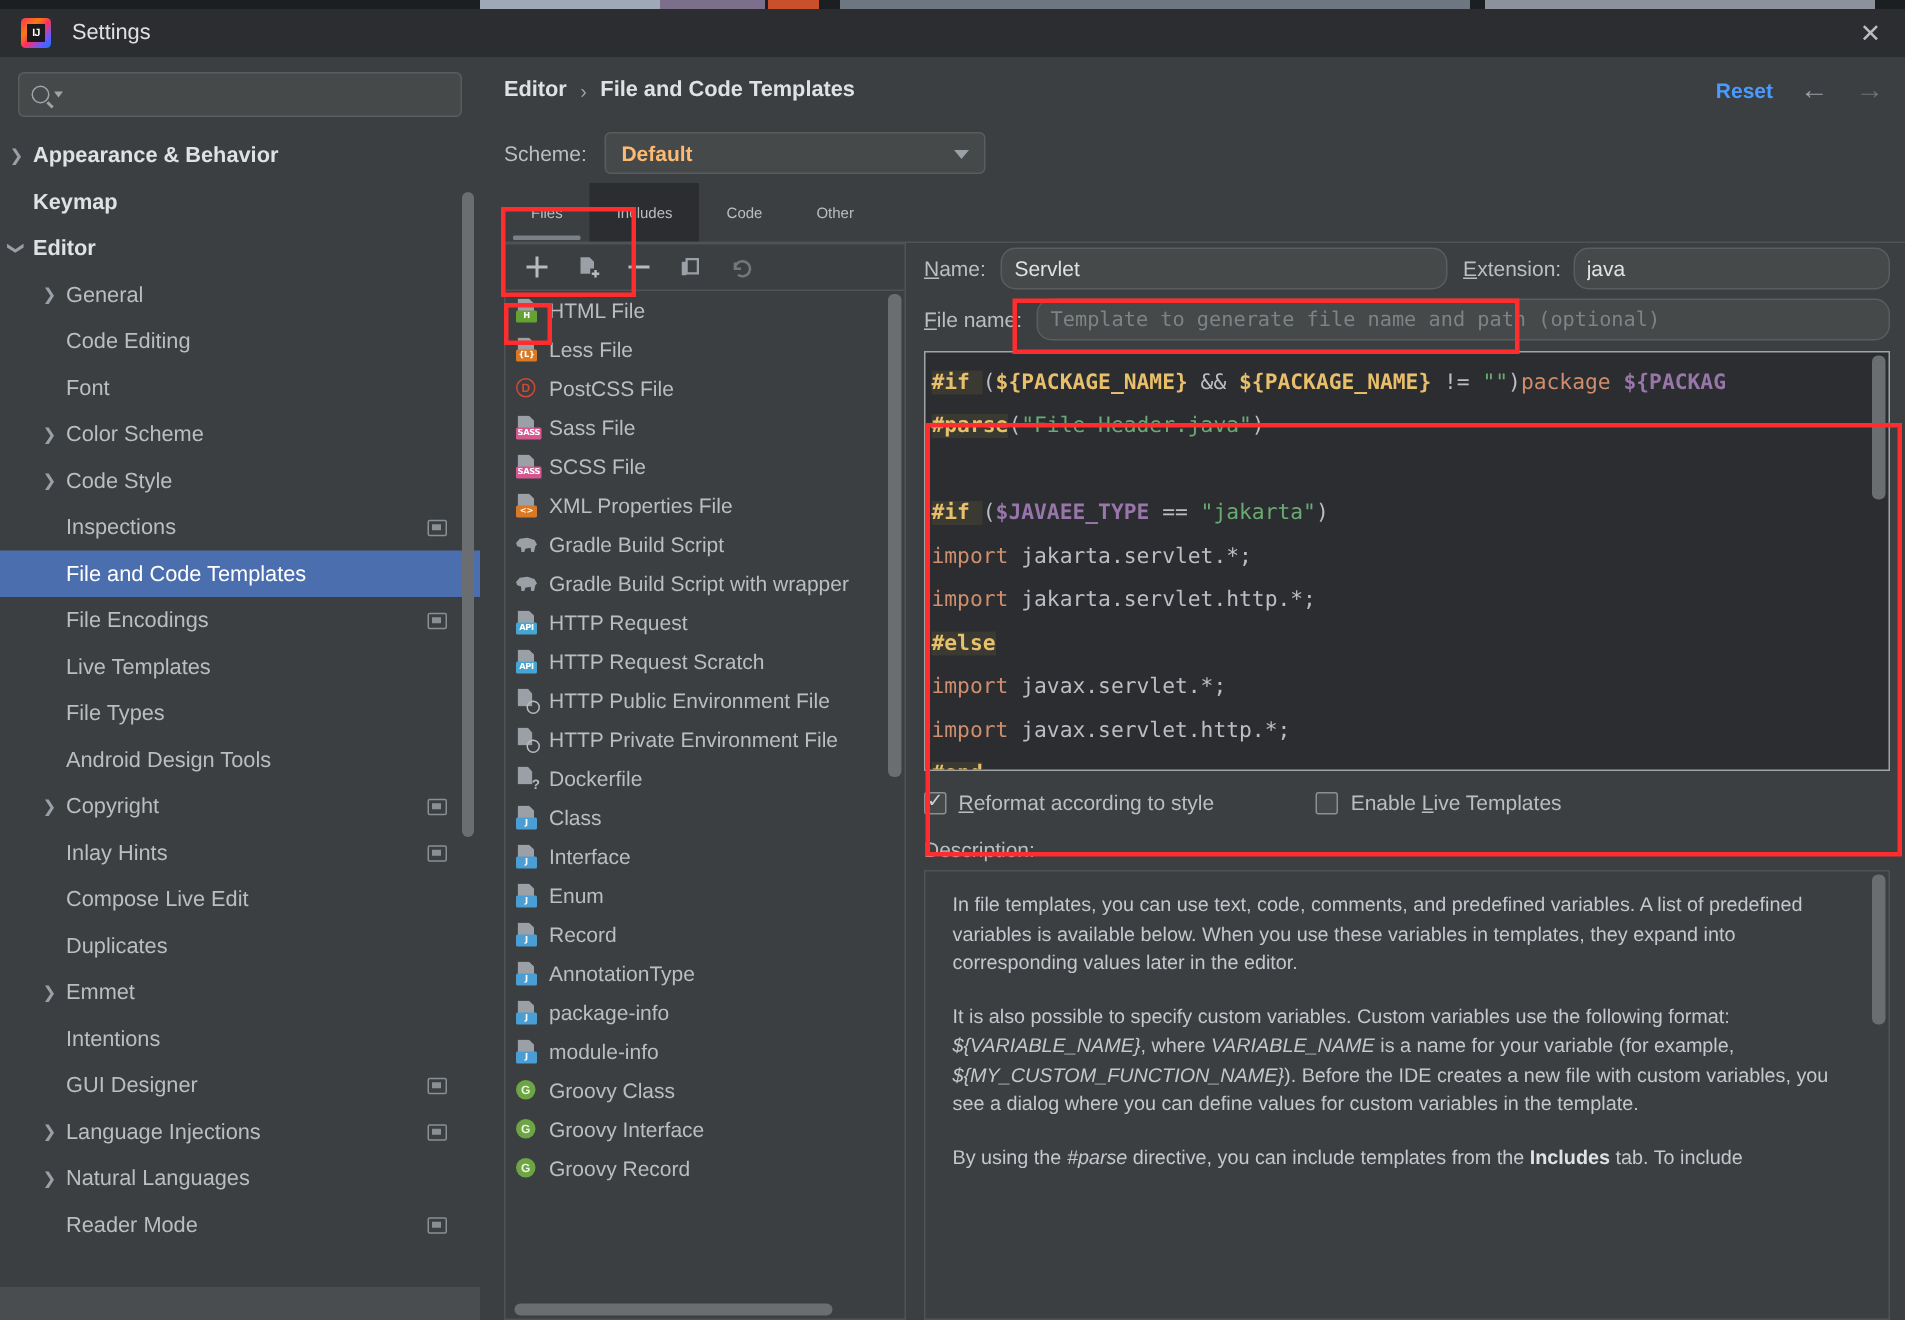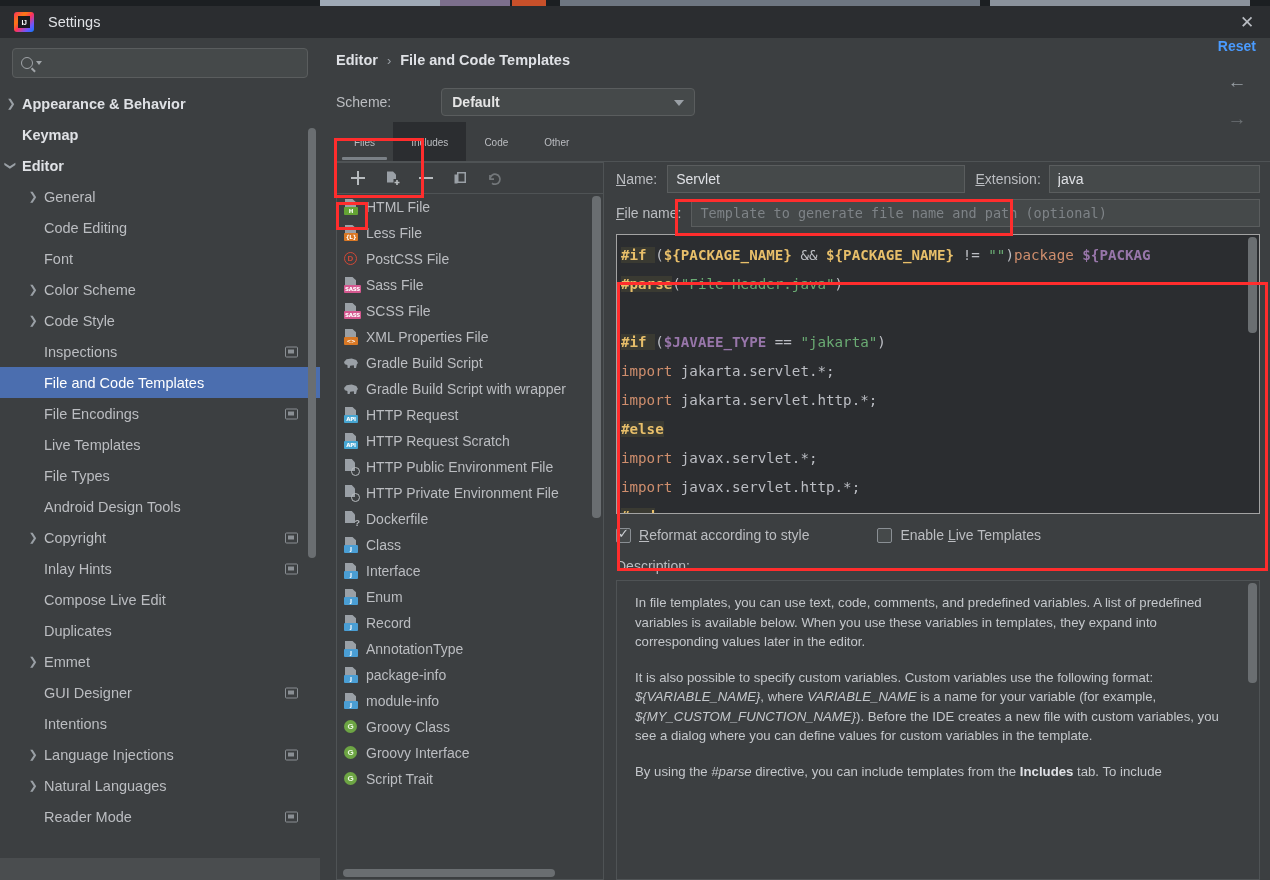--- a/index.html
+++ b/index.html
@@ -144,40 +144,40 @@
   }
   .breadcrumb {
     height: 44px; flex: 0 0 44px;
     display: flex; align-items: center; padding: 0 16px 0 16px;
     position: relative;
   }
   .bc-item { color: #dfe1e5; font-size: 14.5px; font-weight: bold; }
   .bc-sep { color: #9aa0a6; font-size: 13px; margin: 0 9px; }
   .bc-right {
     position: absolute; right: 14px; top: 0; height: 44px;
-    display: flex; align-items: center; gap: 18px; flex-direction: column;
+    display: flex; align-items: center; gap: 18px;
   }
   .reset-link { color: #4a9bff; font-size: 14px; font-weight: bold; cursor: pointer; }
   .navarrow {
     font-size: 19px; color: #9aa0a6; cursor: pointer; line-height: 1;
   }
   .navarrow.dim { color: #6d7275; }
 
   .scheme-row {
     height: 40px; flex: 0 0 40px;
-    display: flex; align-items: center; padding-left: 16px; gap: 38px;
+    display: flex; align-items: center; padding-left: 16px;
   }
   .scheme-label { color: #bbbdc1; font-size: 14px; margin-right: 12px; }
   .scheme-select {
     width: 254px; height: 28px; background: #45494a;
     border: 1px solid #5a5d5e; border-radius: 4px;
     display: flex; align-items: center; padding: 0 10px;
     position: relative; cursor: pointer;
   }
-  .scheme-select .sv { color: #e5e5e5; font-size: 14px; font-weight: bold; }
+  .scheme-select .sv { color: #fdba74; font-size: 14px; font-weight: bold; }
   .scheme-caret {
     position: absolute; right: 10px; top: 50%; margin-top: -2px;
     width: 0; height: 0;
     border-left: 5px solid transparent; border-right: 5px solid transparent;
     border-top: 6px solid #9aa0a6;
   }
 
   
   .tabstrip {
     height: 40px; flex: 0 0 40px;
@@ -305,21 +305,21 @@
     flex: 1 1 auto; min-width: 0; display: flex; flex-direction: column;
     padding: 0 10px 0 12px;
   }
   .field-row {
     display: flex; align-items: center; height: 34px; flex: 0 0 34px;
   }
   .flabel { color: #bbbdc1; font-size: 14px; white-space: nowrap; }
   .flabel .u { text-decoration: underline; }
   .finput {
     height: 28px; background: #45494a; border: 1px solid #5a5d5e;
-    border-radius: 0; color: #dfe1e5; font-size: 14px;
+    border-radius: 10px; color: #dfe1e5; font-size: 14px;
     padding: 0 8px; outline: none;
     font-family: "Liberation Sans", sans-serif;
   }
   .finput::placeholder { color: #7e8387; font-family: "DejaVu Sans Mono", monospace; font-size: 13.5px; }
   #name-field { width: 308px; margin-left: 10px; }
   #ext-field { width: 218px; margin-left: 8px; }
   #filename-field {
     flex: 1 1 auto; margin-left: 10px;
     font-family: "DejaVu Sans Mono", monospace; font-size: 13.5px;
   }
@@ -518,26 +518,26 @@
             <span class="tlabel">Duplicates</span>
           </div>
           <div class="tnode lvl1">
             <span class="tw">
               <span class="chev">❯</span>
             </span>
             <span class="tlabel">Emmet</span>
           </div>
           <div class="tnode lvl1">
             <span class="tw"></span>
+            <span class="tlabel">Intentions</span>
+          </div>
+          <div class="tnode lvl1">
+            <span class="tw"></span>
             <span class="tlabel">GUI Designer</span>
             <span class="badge-icon"></span>
-          </div>
-          <div class="tnode lvl1">
-            <span class="tw"></span>
-            <span class="tlabel">Intentions</span>
           </div>
           <div class="tnode lvl1">
             <span class="tw">
               <span class="chev">❯</span>
             </span>
             <span class="tlabel">Language Injections</span>
             <span class="badge-icon"></span>
           </div>
           <div class="tnode lvl1">
             <span class="tw">
@@ -772,21 +772,21 @@
                 <div class="trow">
                   <span class="ico groovy">
                     <span class="gcirc">G</span>
                   </span>
                   <span class="tlbl">Groovy Interface</span>
                 </div>
                 <div class="trow">
                   <span class="ico groovy">
                     <span class="gcirc">G</span>
                   </span>
-                  <span class="tlbl">Script Trait</span>
+                  <span class="tlbl">Groovy Record</span>
                 </div>
               </div>
             <div class="list-vscroll"></div>
             <div class="list-hscroll"></div>
           </div>
         </div>
 
         <div class="detcol">
 
           <div class="field-row">

